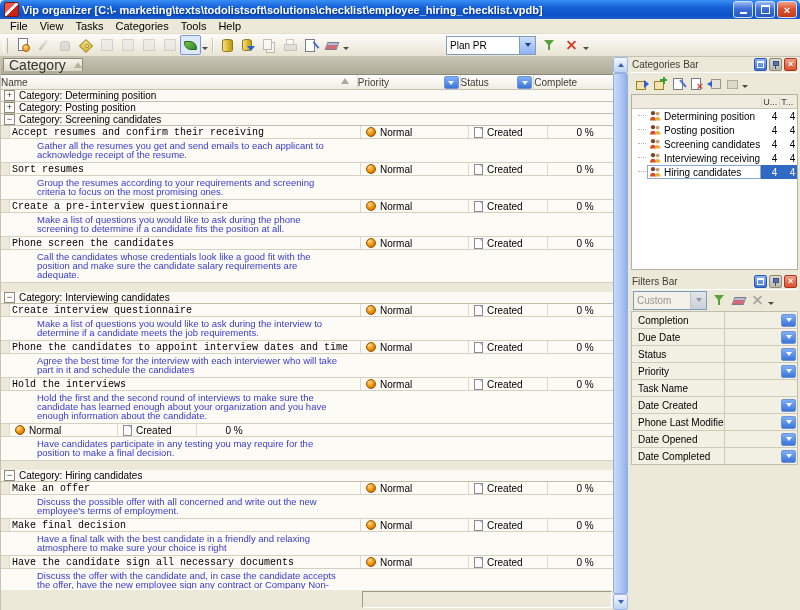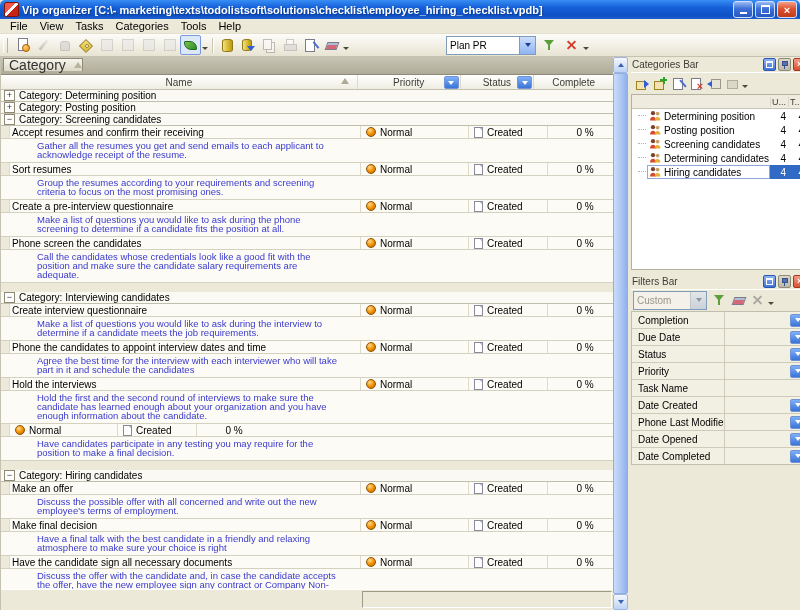--- a/index.html
+++ b/index.html
@@ -88,39 +88,39 @@
   .grid{width:612px;flex:none;display:flex;flex-direction:column;min-height:0;border-left:1px solid #C6C2B1;}
   .groupband{height:16px;background:linear-gradient(#C9C5B4,#AFAB99);border-bottom:1px solid #8E8A77;
     display:flex;align-items:flex-start;padding:1px 0 0 2px;}
   .group-tab{height:12px;display:flex;align-items:center;padding:0 0 0 5px;font-size:14px;color:#333;
     background:linear-gradient(#F7F5EC,#DDD9C8);border:1px solid #8E8A77;border-bottom:none;}
   .tri-up{width:0;height:0;border-left:4px solid transparent;border-right:4px solid transparent;border-bottom:6px solid #AEAA98;margin-left:8px;}
   .tri-up.outl{border-bottom-color:#b7b3a1;}
 
   .gheader{height:14px;display:flex;background:linear-gradient(#FFFFFF,#EFEDE2);border-bottom:1px solid #C5C1B0;
     font-size:10px;color:#3c3c34;}
-  .gh{display:flex;align-items:center;justify-content:center;border-right:1px solid #DDD9CB;position:relative;}
+  .gh{display:flex;align-items:center;border-right:1px solid #DDD9CB;position:relative;}
   .gh-name{width:357px;} .gh-pri{width:102px;} .gh-status{width:73px;} .gh-comp{width:79px;border-right:none;}
   .gh .xp-drop{position:absolute;right:1px;top:1px;}
   .gh-name .tri-up{position:absolute;right:8px;top:3px;margin:0;}
   .xp-drop{width:13px;height:11px;border:1px solid #6f93d6;border-radius:2px;
     background:linear-gradient(#7fb0f8,#3b74d8);display:flex;align-items:center;justify-content:center;}
   .xp-drop::after{content:"";border-left:3px solid transparent;border-right:3px solid transparent;border-top:4px solid #fff;}
 
   .rows{flex:1;min-height:0;overflow:hidden;background:#ECE9D8;}
   .row{display:flex;align-items:center;background:#FCFBF6;border-bottom:1px solid #D5D1C0;font-size:10px;}
   .row.cat{height:11px;border-bottom-color:#C2BEAC;padding-left:3px;background:#FAF9F3;}
   .expand{width:9px;height:9px;flex:none;border:1px solid #8E8A77;background:#fff;margin-right:4px;
     display:flex;align-items:center;justify-content:center;font-size:9px;line-height:7px;color:#333;}
   .expand::before{content:"+";}
   .expand.open::before{content:"\2212";}
   .cat-label{white-space:nowrap;color:#000;}
   .row.task{height:12px;align-items:stretch;}
   .gutter{width:8px;flex:none;background:#EDEADC;border-right:1px solid #DDD9CB;}
-  .c-name{width:348px;flex:none;display:flex;align-items:center;padding-left:2px;border-right:1px solid #DDD9CB;white-space:nowrap;overflow:hidden;}
+  .c-name{width:348px;flex:none;display:flex;align-items:center;padding-left:2px;border-right:1px solid #DDD9CB;white-space:nowrap;overflow:hidden;font-family:Liberation Mono, monospace;}
   .c-pri{width:102px;flex:none;display:flex;align-items:center;padding-left:5px;border-right:1px solid #DDD9CB;}
   .c-status{width:73px;flex:none;display:flex;align-items:center;padding-left:5px;border-right:1px solid #DDD9CB;}
   .c-comp{width:74px;flex:none;display:flex;align-items:center;justify-content:center;}
   .ball{width:8px;height:8px;border-radius:50%;flex:none;margin-right:4px;
     background:radial-gradient(circle at 35% 30%,#ffd79a 0%,#f59500 48%,#b85f00 100%);border:1px solid #8f5400;}
   .page-ic{width:7px;height:9px;flex:none;margin-right:4px;background:linear-gradient(225deg,#b9c4d6 2px,#fff 2px);border:1px solid #8a8a9a;}
   .row.note{align-items:flex-start;}
   .note-text{margin-left:27px;padding:2px 0 3px 0;max-width:300px;font-size:9.5px;line-height:9px;color:#3A3ACD;}
   .row.gap{height:9px;background:#ECE9D8;border-bottom:none;}
 
@@ -649,21 +649,21 @@
               </div>
               <div class="cl-row">
                 <span class="tree-tick"></span>
                 <span class="cl-name">
                   <span><svg width="12" height="11" viewBox="0 0 12 11">
                       <circle cx="4" cy="3.2" r="2.1" fill="#7a4526"></circle>
                       <path d="M1 10.5c0-2.4 1.4-3.8 3-3.8s3 1.4 3 3.8z" fill="#d6492f"></path>
                       <circle cx="8.6" cy="3.6" r="1.9" fill="#caa06a"></circle>
                       <path d="M5.6 10.5c0-2.2 1.3-3.4 2.9-3.4s2.9 1.2 2.9 3.4z" fill="#e8ad33"></path>
                     </svg></span>
-                  <span>Determining candidates</span>
+                  <span>Interviewing receiving</span>
                 </span>
                 <span class="cl-num">4</span>
                 <span class="cl-num">4</span>
               </div>
               <div class="cl-row selected">
                 <span class="tree-tick"></span>
                 <span class="cl-name">
                   <span><svg width="12" height="11" viewBox="0 0 12 11">
                       <circle cx="4" cy="3.2" r="2.1" fill="#7a4526"></circle>
                       <path d="M1 10.5c0-2.4 1.4-3.8 3-3.8s3 1.4 3 3.8z" fill="#d6492f"></path>

